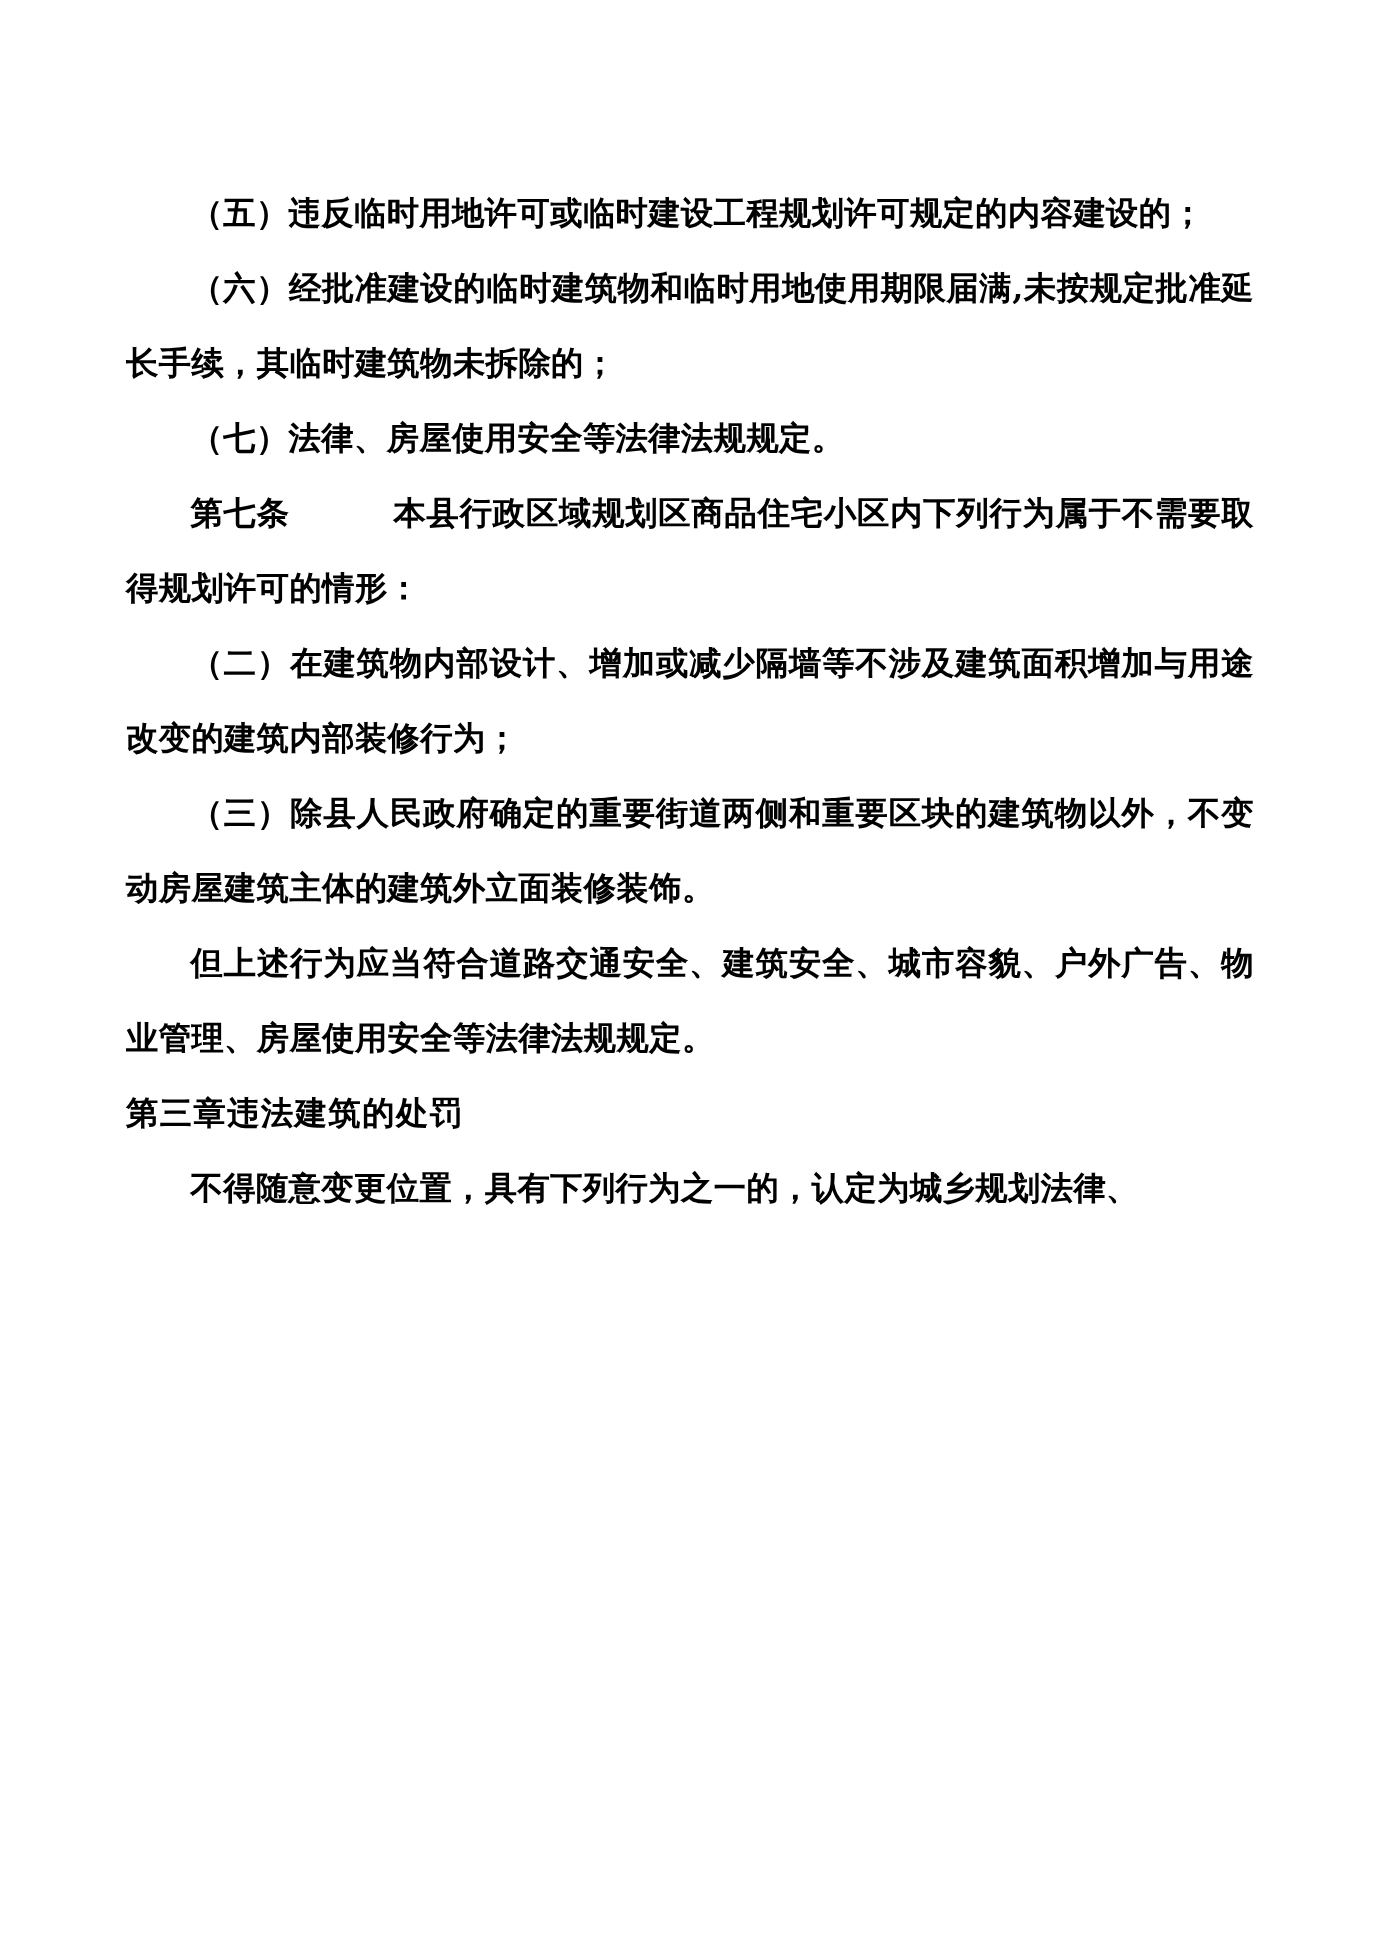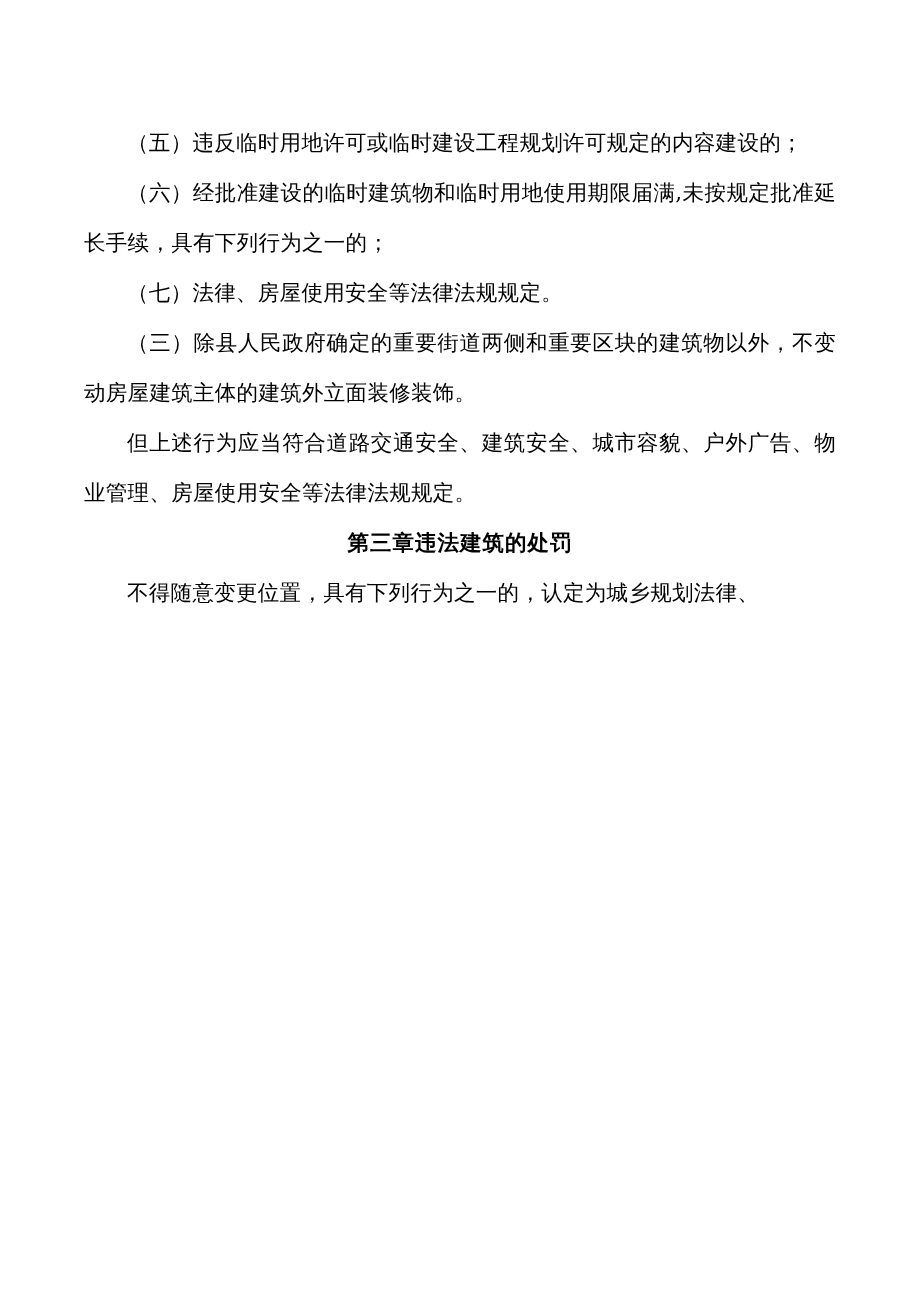--- a/index.html
+++ b/index.html
@@ -27,46 +27,49 @@
   }
   p {
     margin: 0;
     padding: 0;
     text-align: justify;
     text-justify: inter-ideograph;
     letter-spacing: 0.3px;
   }
   p.indent2 {
     text-indent: 2em;
+    font-weight: bold;
   }
   .heading {
-    text-align: center;
+    text-align: left;
     font-weight: bold;
     text-indent: 0;
     letter-spacing: 1px;
   }
   .art7-gap {
     display: inline-block;
     width: 3.2em;
   }
 </style>
 </head>
 <body>
 
 <div class="page">
   <div class="doc-body">
 
     <p class="indent2">（五）违反临时用地许可或临时建设工程规划许可规定的内容建设的；</p>
 
-    <p class="indent2">（六）经批准建设的临时建筑物和临时用地使用期限届满,未按规定批准延长手续，具有下列行为之一的；</p>
+    <p class="indent2">（六）经批准建设的临时建筑物和临时用地使用期限届满,未按规定批准延长手续，其临时建筑物未拆除的；</p>
 
     <p class="indent2">（七）法律、房屋使用安全等法律法规规定。</p>
 
+    <p class="indent2"><span>第七条</span><span class="art7-gap"></span><span>本县行政区域规划区商品住宅小区内下列行为属于不需要取得规划许可的情形：</span></p>
 
 
+    <p class="indent2">（二）在建筑物内部设计、增加或减少隔墙等不涉及建筑面积增加与用途改变的建筑内部装修行为；</p>
 
     <p class="indent2">（三）除县人民政府确定的重要街道两侧和重要区块的建筑物以外，不变动房屋建筑主体的建筑外立面装修装饰。</p>
 
     <p class="indent2">但上述行为应当符合道路交通安全、建筑安全、城市容貌、户外广告、物业管理、房屋使用安全等法律法规规定。</p>
 
     <p class="heading">第三章违法建筑的处罚</p>
 
 
     <p class="indent2">不得随意变更位置，具有下列行为之一的，认定为城乡规划法律、</p>
 

